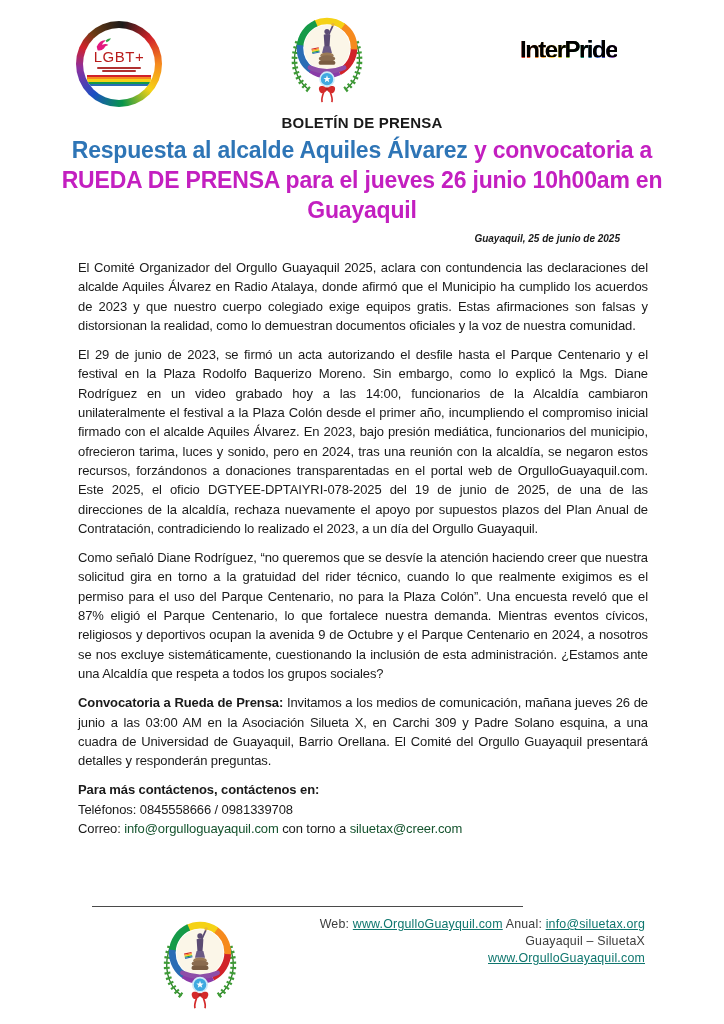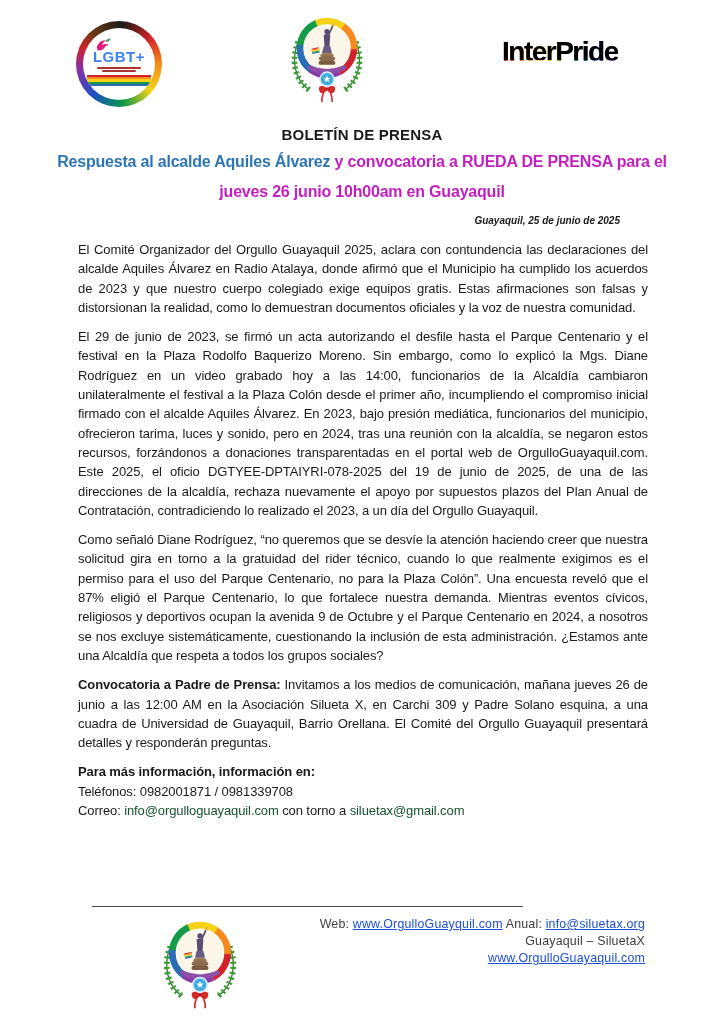--- a/index.html
+++ b/index.html
@@ -9,55 +9,55 @@
     position:relative; width:724px; height:1024px; background:#ffffff;
     font-family:"Liberation Sans", sans-serif; color:#1a1a1a; overflow:hidden;
   }
   
   .header { position:relative; height:110px; }
   .logo-lgbt { position:absolute; left:76px; top:21px; width:86px; height:86px; border-radius:50%;
     background:conic-gradient(from -40deg,#6b3b13,#1a1a1a 45deg,#d12229 90deg,#f68a1e 130deg,#f5d216 170deg,#07954b 215deg,#1c4fc4 260deg,#8e2f9e 305deg,#d12229 335deg,#6b3b13 360deg);
     display:flex; align-items:center; justify-content:center; }
   .lgbt-inner { position:relative; width:72px; height:72px; border-radius:50%; background:#fff;
     overflow:hidden; display:flex; flex-direction:column; align-items:center; justify-content:center; }
-  .lgbt-word { font-size:15px; font-weight:700; letter-spacing:.5px; color:#3b82f6; margin-top:6px; }
+  .lgbt-word { font-size:15px; font-weight:400; letter-spacing:.5px; color:#b91c1c; margin-top:6px; }
   .lgbt-bird { position:absolute; left:10px; top:7px; }
   .lgbt-bars { margin-top:2px; display:flex; flex-direction:column; gap:1px; align-items:center; }
   .lgbt-bars i { display:block; height:2px; background:#b03030; border-radius:1px; }
   .lgbt-bars i:nth-child(1){ width:44px; } .lgbt-bars i:nth-child(2){ width:34px; }
   .lgbt-stripes { margin-top:3px; width:64px; }
   .lgbt-stripes i { display:block; height:2.4px; }
   .logo-center { position:absolute; left:286px; top:10px; }
-  .logo-interpride { position:absolute; left:502px; top:36px; font-size:28px; font-weight:800;
+  .logo-interpride { position:absolute; left:520px; top:36px; font-size:24px; font-weight:800;
     letter-spacing:-1.5px; font-family:"Liberation Sans", sans-serif;
     background-image:linear-gradient(#000 0 76%, rgba(0,0,0,0) 76%),
       linear-gradient(90deg,#d12229,#f68a1e,#f5d216,#07954b,#1c4fc4,#8e2f9e);
     -webkit-background-clip:text; background-clip:text; color:transparent; }
   
-  .kicker { text-align:center; font-size:15px; font-weight:700; margin-top:16px; letter-spacing:.2px; }
-  .headline { width:620px; margin:4px auto 0; text-align:center; font-size:16px; font-weight:700;
+  .kicker { text-align:center; font-size:15px; font-weight:700; margin-top:4px; letter-spacing:.2px; }
+  .headline { width:620px; margin:4px auto 0; text-align:center; font-size:23px; font-weight:700;
     line-height:30px; letter-spacing:-0.2px; }
   .headline .blue { color:#2E75B6; }
   .headline .magenta { color:#C31FC0; }
   .dateline { width:567px; margin:8px 0 0 78px; text-align:right; padding-right:25px;
     font-size:10px; font-weight:700; font-style:italic; }
   
   .body-text { width:570px; margin:14px 12px 0 78px; font-size:13px; line-height:19.3px;
     text-align:justify; letter-spacing:-0.1px; }
   .body-text p { margin:0 0 10px 0; }
   .bold-lead { font-weight:700; }
   .contact { margin-top:10px; }
   .contact .line { line-height:19.3px; }
   a.doc-link { color:#14532d; cursor:pointer; }
   
   .footer-rule { position:absolute; left:92px; top:906px; width:431px; border-top:1.5px solid #4a4a4a; }
   .footer-logo { position:absolute; left:158px; top:914px; }
   .footer-text { position:absolute; right:79px; top:916px; text-align:right; font-size:12.4px;
     line-height:17px; color:#3d3d3d; letter-spacing:.2px; }
-  a.footer-link { color:#1d4ed8; text-decoration:underline; cursor:pointer; }
+  a.footer-link { color:#0f766e; text-decoration:underline; cursor:pointer; }
 </style>
 </head>
 <body>
 
 <svg width="0" height="0" style="position:absolute" aria-hidden="true">
   <symbol id="orgullo-crest" viewBox="0 0 100 114">
 
     <path d="M28,97 C10,84 6,60 15,38" fill="none" stroke="#2F7D2A" stroke-width="1.6"></path>
     <path d="M72,97 C90,84 94,60 85,38" fill="none" stroke="#2F7D2A" stroke-width="1.6"></path>
     <path d="M28,97 C10,84 6,60 15,38" fill="none" stroke="#3D9B35" stroke-width="7" stroke-dasharray="2.6 3.6"></path>
@@ -132,26 +132,26 @@
   </div>
 
   <div class="kicker">BOLETÍN DE PRENSA</div>
   <h1 class="headline"><span class="blue">Respuesta al alcalde Aquiles Álvarez</span> <span class="magenta">y convocatoria a RUEDA DE PRENSA para el jueves 26 junio 10h00am en Guayaquil</span></h1>
   <div class="dateline">Guayaquil, 25 de junio de 2025</div>
 
   <div class="body-text">
     <p>El Comité Organizador del Orgullo Guayaquil 2025, aclara con contundencia las declaraciones del alcalde Aquiles Álvarez en Radio Atalaya, donde afirmó que el Municipio ha cumplido los acuerdos de 2023 y que nuestro cuerpo colegiado exige equipos gratis. Estas afirmaciones son falsas y distorsionan la realidad, como lo demuestran documentos oficiales y la voz de nuestra comunidad.</p>
     <p>El 29 de junio de 2023, se firmó un acta autorizando el desfile hasta el Parque Centenario y el festival en la Plaza Rodolfo Baquerizo Moreno. Sin embargo, como lo explicó la Mgs. Diane Rodríguez en un video grabado hoy a las 14:00, funcionarios de la Alcaldía cambiaron unilateralmente el festival a la Plaza Colón desde el primer año, incumpliendo el compromiso inicial firmado con el alcalde Aquiles Álvarez. En 2023, bajo presión mediática, funcionarios del municipio, ofrecieron tarima, luces y sonido, pero en 2024, tras una reunión con la alcaldía, se negaron estos recursos, forzándonos a donaciones transparentadas en el portal web de OrgulloGuayaquil.com. Este 2025, el oficio DGTYEE-DPTAIYRI-078-2025 del 19 de junio de 2025, de una de las direcciones de la alcaldía, rechaza nuevamente el apoyo por supuestos plazos del Plan Anual de Contratación, contradiciendo lo realizado el 2023, a un día del Orgullo Guayaquil.</p>
     <p>Como señaló Diane Rodríguez, “no queremos que se desvíe la atención haciendo creer que nuestra solicitud gira en torno a la gratuidad del rider técnico, cuando lo que realmente exigimos es el permiso para el uso del Parque Centenario, no para la Plaza Colón”. Una encuesta reveló que el 87% eligió el Parque Centenario, lo que fortalece nuestra demanda. Mientras eventos cívicos, religiosos y deportivos ocupan la avenida 9 de Octubre y el Parque Centenario en 2024, a nosotros se nos excluye sistemáticamente, cuestionando la inclusión de esta administración. ¿Estamos ante una Alcaldía que respeta a todos los grupos sociales?</p>
-    <p><span class="bold-lead">Convocatoria a Padre de Prensa:</span><span> Invitamos a los medios de comunicación, mañana jueves 26 de junio a las 12:00 AM en la Asociación Silueta X, en Carchi 309 y Padre Solano esquina, a una cuadra de Universidad de Guayaquil, Barrio Orellana. El Comité del Orgullo Guayaquil presentará detalles y responderán preguntas.</span></p>
+    <p><span class="bold-lead">Convocatoria a Rueda de Prensa:</span><span> Invitamos a los medios de comunicación, mañana jueves 26 de junio a las 03:00 AM en la Asociación Silueta X, en Carchi 309 y Padre Solano esquina, a una cuadra de Universidad de Guayaquil, Barrio Orellana. El Comité del Orgullo Guayaquil presentará detalles y responderán preguntas.</span></p>
 
     <div class="contact">
-      <div class="line bold-lead">Para más información, información en:</div>
-      <div class="line">Teléfonos: 0982001871 / 0981339708</div>
-      <div class="line"><span>Correo: </span><a class="doc-link">info@orgulloguayaquil.com</a><span>  con torno a </span><a class="doc-link">siluetax@gmail.com</a></div>
+      <div class="line bold-lead">Para más contáctenos, contáctenos en:</div>
+      <div class="line">Teléfonos: 0845558666 / 0981339708</div>
+      <div class="line"><span>Correo: </span><a class="doc-link">info@orgulloguayaquil.com</a><span>  con torno a </span><a class="doc-link">siluetax@creer.com</a></div>
     </div>
   </div>
 
   <div class="footer-rule"></div>
   <svg class="footer-logo" width="84" height="96" viewBox="0 0 100 114">
     <use href="#orgullo-crest"></use>
   </svg>
   <div class="footer-text">
     <div><span>Web: </span><a class="footer-link">www.OrgulloGuayquil.com</a><span> Anual: </span><a class="footer-link">info@siluetax.org</a></div>
     <div>Guayaquil – SiluetaX</div>

